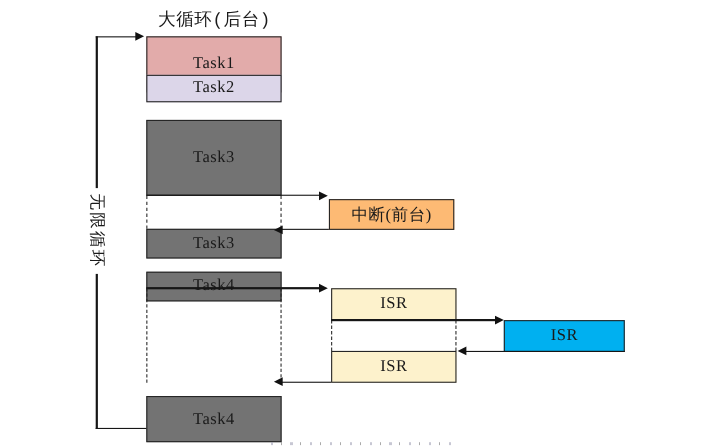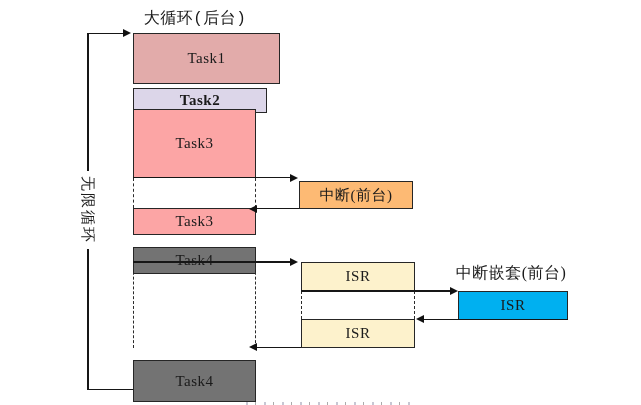--- a/index.html
+++ b/index.html
@@ -7,21 +7,21 @@
     position:relative;width:641px;height:405px;background:#ffffff;overflow:hidden;
     font-family:"Liberation Serif","DejaVu Serif",serif;color:#1a1a1a;
   }
   .box{
     position:absolute;box-sizing:border-box;border:1.4px solid #262626;
     display:flex;align-items:center;justify-content:center;
     font-size:15px;letter-spacing:0.5px;
   }
   .task1{background:#e2abaa;}
   .task2{background:#dcd6e9;}
-  .task3{background:#fca5a5;}
+  .task3{background:#737373;}
   .task4{background:#737373;margin-top:12px;}
   .interrupt{background:#fdba74;}
   .isr{background:#fdf2cc;}
   .isr-nested{background:#00b0f0;}
   .hline{position:absolute;height:1.5px;background:#161616;}
   .vline{position:absolute;width:1.5px;background:#161616;}
   .vdash{position:absolute;width:0;border-left:1.5px dashed #2a2a2a;}
   .ah-r{position:absolute;width:0;height:0;
     border-top:4px solid transparent;border-bottom:4px solid transparent;
     border-left:8px solid #111;}
@@ -47,24 +47,24 @@
 <div id="canvas">
 
   <div class="title" style="left:128px;top:8px;width:134px;font-family:Liberation Mono, monospace;">大循环(后台)</div>
 
   <div class="vline" style="left:87px;top:33px;height:357px;"></div>
   <div class="hline" style="left:87px;top:32.5px;width:37px;"></div>
   <div class="ah-r" style="left:123px;top:29px;"></div>
   <div class="hline" style="left:87px;top:388.5px;width:47px;"></div>
   <div class="loop-label" style="left:77px;top:171px;width:21px;height:78px;">无限循环</div>
 
-  <div class="box task1" style="left:133px;top:33px;width:147px;height:51px;">
+  <div class="box task1" style="left:133px;top:33px;width:123px;height:51px;">
     <span>Task1</span>
   </div>
-  <div class="box task2" style="left:133px;top:88px;width:134px;height:25px;font-weight:bold;">
+  <div class="box task2" style="left:133px;top:68px;width:123px;height:25px;">
     <span>Task2</span>
   </div>
   <div class="box task3" style="left:133px;top:109px;width:123px;height:69px;">
     <span>Task3</span>
   </div>
   <div class="box task3" style="left:133px;top:208px;width:123px;height:27px;">
     <span>Task3</span>
   </div>
   <div class="box task4" style="left:133px;top:235px;width:123px;height:27px;">
     <span>Task4</span>
@@ -92,21 +92,20 @@
     <span>ISR</span>
   </div>
 
   <div class="box isr" style="left:301px;top:319px;width:114px;height:29px;">
     <span>ISR</span>
   </div>
 
   <div class="vdash" style="left:301px;top:291px;height:28px;"></div>
   <div class="vdash" style="left:413.5px;top:291px;height:28px;"></div>
 
-  <div class="title" style="left:444px;top:263px;width:134px;font-size:16px;">中断嵌套(前台)</div>
   <div class="box isr-nested" style="left:458px;top:291px;width:110px;height:29px;">
     <span>ISR</span>
   </div>
 
   <div class="hline" style="left:133px;top:261.2px;width:158px;"></div>
   <div class="ah-r" style="left:290px;top:257.8px;"></div>
 
   <div class="hline" style="left:301px;top:290.2px;width:150px;"></div>
   <div class="ah-r" style="left:450px;top:286.8px;"></div>
 

